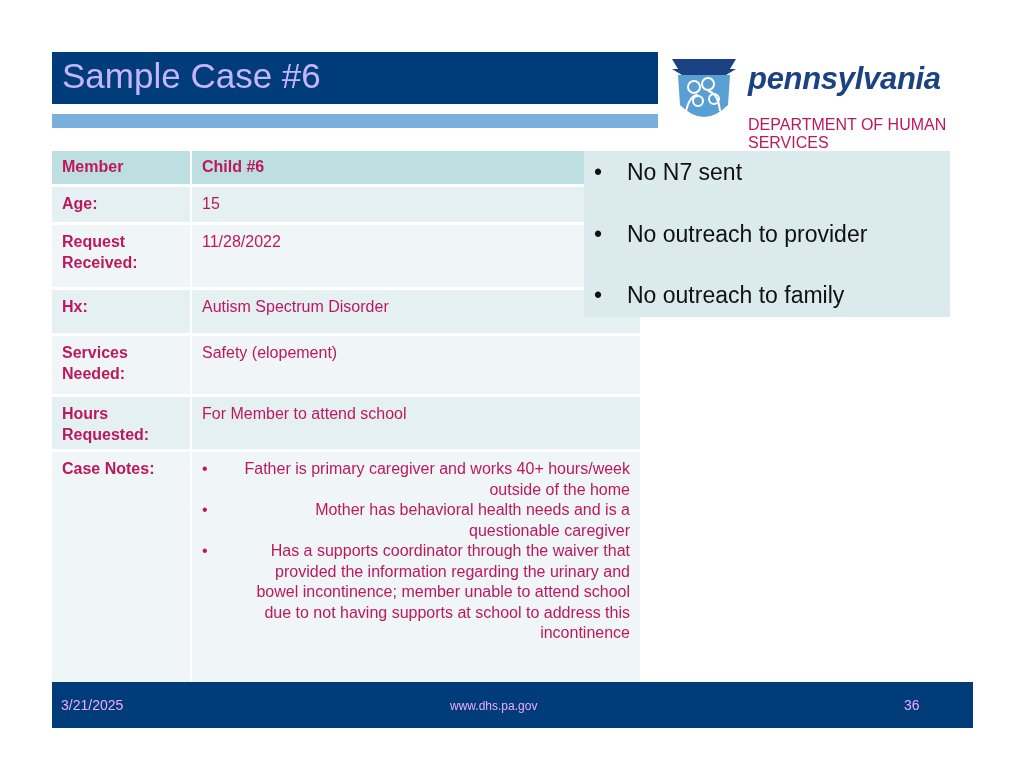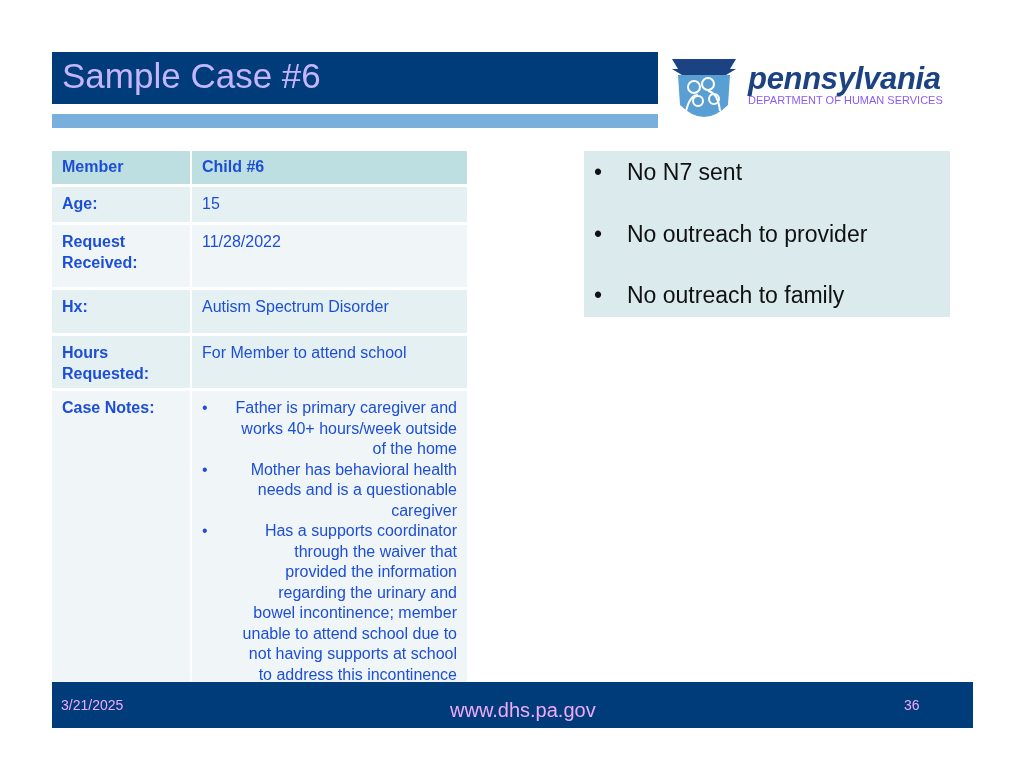--- a/index.html
+++ b/index.html
@@ -3,38 +3,38 @@
 <meta charset="utf-8">
 <style>
   html,body{margin:0;padding:0;}
   body{width:1024px;height:768px;background:#ffffff;position:relative;overflow:hidden;font-family:"Liberation Sans",sans-serif;}
   .title-bar{position:absolute;left:52px;top:52px;width:606px;height:52px;background:#003b7a;}
   .title-bar span{position:absolute;left:10px;top:4px;color:#c4b5fd;font-size:35px;}
   .title-sep{position:absolute;left:52px;top:104px;width:606px;height:10px;background:#ffffff;}
   .light-bar{position:absolute;left:52px;top:114px;width:606px;height:14px;background:#78afdc;}
   .logo{position:absolute;left:668px;top:55px;width:340px;height:72px;}
   .logo .word{position:absolute;left:80px;top:6px;color:#1b4383;font-size:31px;font-weight:bold;letter-spacing:-0.3px;font-style:italic;}
-  .logo .dept{position:absolute;left:80px;top:39px;color:#8b5cf6;font-size:11px;}
-  table.case{position:absolute;left:52px;top:151px;width:415px;border-collapse:collapse;font-size:16px;color:#1d4ed8;}
+  .logo .dept{position:absolute;left:80px;top:61px;color:#be185d;font-size:16px;}
+  table.case{position:absolute;left:52px;top:151px;width:588px;border-collapse:collapse;font-size:16px;color:#be185d;}
   table.case td{vertical-align:top;padding:7px 10px 8px 10px;line-height:20.5px;border-bottom:3px solid #ffffff;}
   table.case td.k{width:118px;font-weight:bold;border-right:2px solid #ffffff;}
   tr.hdr td{background:#bedfe1;padding-top:6px;padding-bottom:6px;font-weight:bold;}
   tr.a td{background:#e4f0f2;}
   tr.b td{background:#f0f6f8;}
   ul.notes{margin:0;padding:0;list-style:none;text-align:right;}
   ul.notes li{position:relative;padding-left:32px;}
   ul.notes li::before{content:"•";position:absolute;left:0;top:0;}
   .side{position:absolute;left:584px;top:151px;width:366px;height:166px;background:#daeaed;}
   .side ul{margin:0;padding:0;list-style:none;}
   .side li{position:absolute;left:10px;font-size:23px;color:#111;}
   .side li .dot{position:absolute;left:0;}
   .side li .t{position:absolute;left:33px;white-space:nowrap;}
   .footer{position:absolute;left:52px;top:682px;width:921px;height:46px;background:#003b7a;color:#f0abfc;}
   .footer .date{position:absolute;left:9px;top:15px;font-size:14px;}
-  .footer .url{position:absolute;left:398px;top:17px;font-size:20px;}
+  .footer .url{position:absolute;left:398px;top:17px;font-size:12px;}
   .footer .page{position:absolute;left:852px;top:15px;font-size:14px;}
 </style>
 </head>
 <body>
 
 <div class="title-bar">
   <span>Sample Case #6</span>
 </div>
 <div class="title-sep"></div>
 <div class="light-bar"></div>
@@ -65,20 +65,24 @@
     <td>15</td>
   </tr>
   <tr class="b">
     <td class="k" style="padding-bottom:14px;">Request Received:</td>
     <td>11/28/2022</td>
   </tr>
   <tr class="a">
     <td class="k" style="height:28px;">Hx:</td>
     <td>Autism Spectrum Disorder</td>
   </tr>
+  <tr class="b">
+    <td class="k" style="padding-bottom:10px;">Services Needed:</td>
+    <td>Safety (elopement)</td>
+  </tr>
   <tr class="a">
     <td class="k" style="padding-bottom:4px;">Hours Requested:</td>
     <td>For Member to attend school</td>
   </tr>
   <tr class="b">
     <td class="k" style="height:228px;">Case Notes:</td>
     <td>
       <ul class="notes">
         <li>Father is primary caregiver and works 40+ hours/week outside of the home</li>
         <li>Mother has behavioral health needs and is a questionable caregiver</li>

